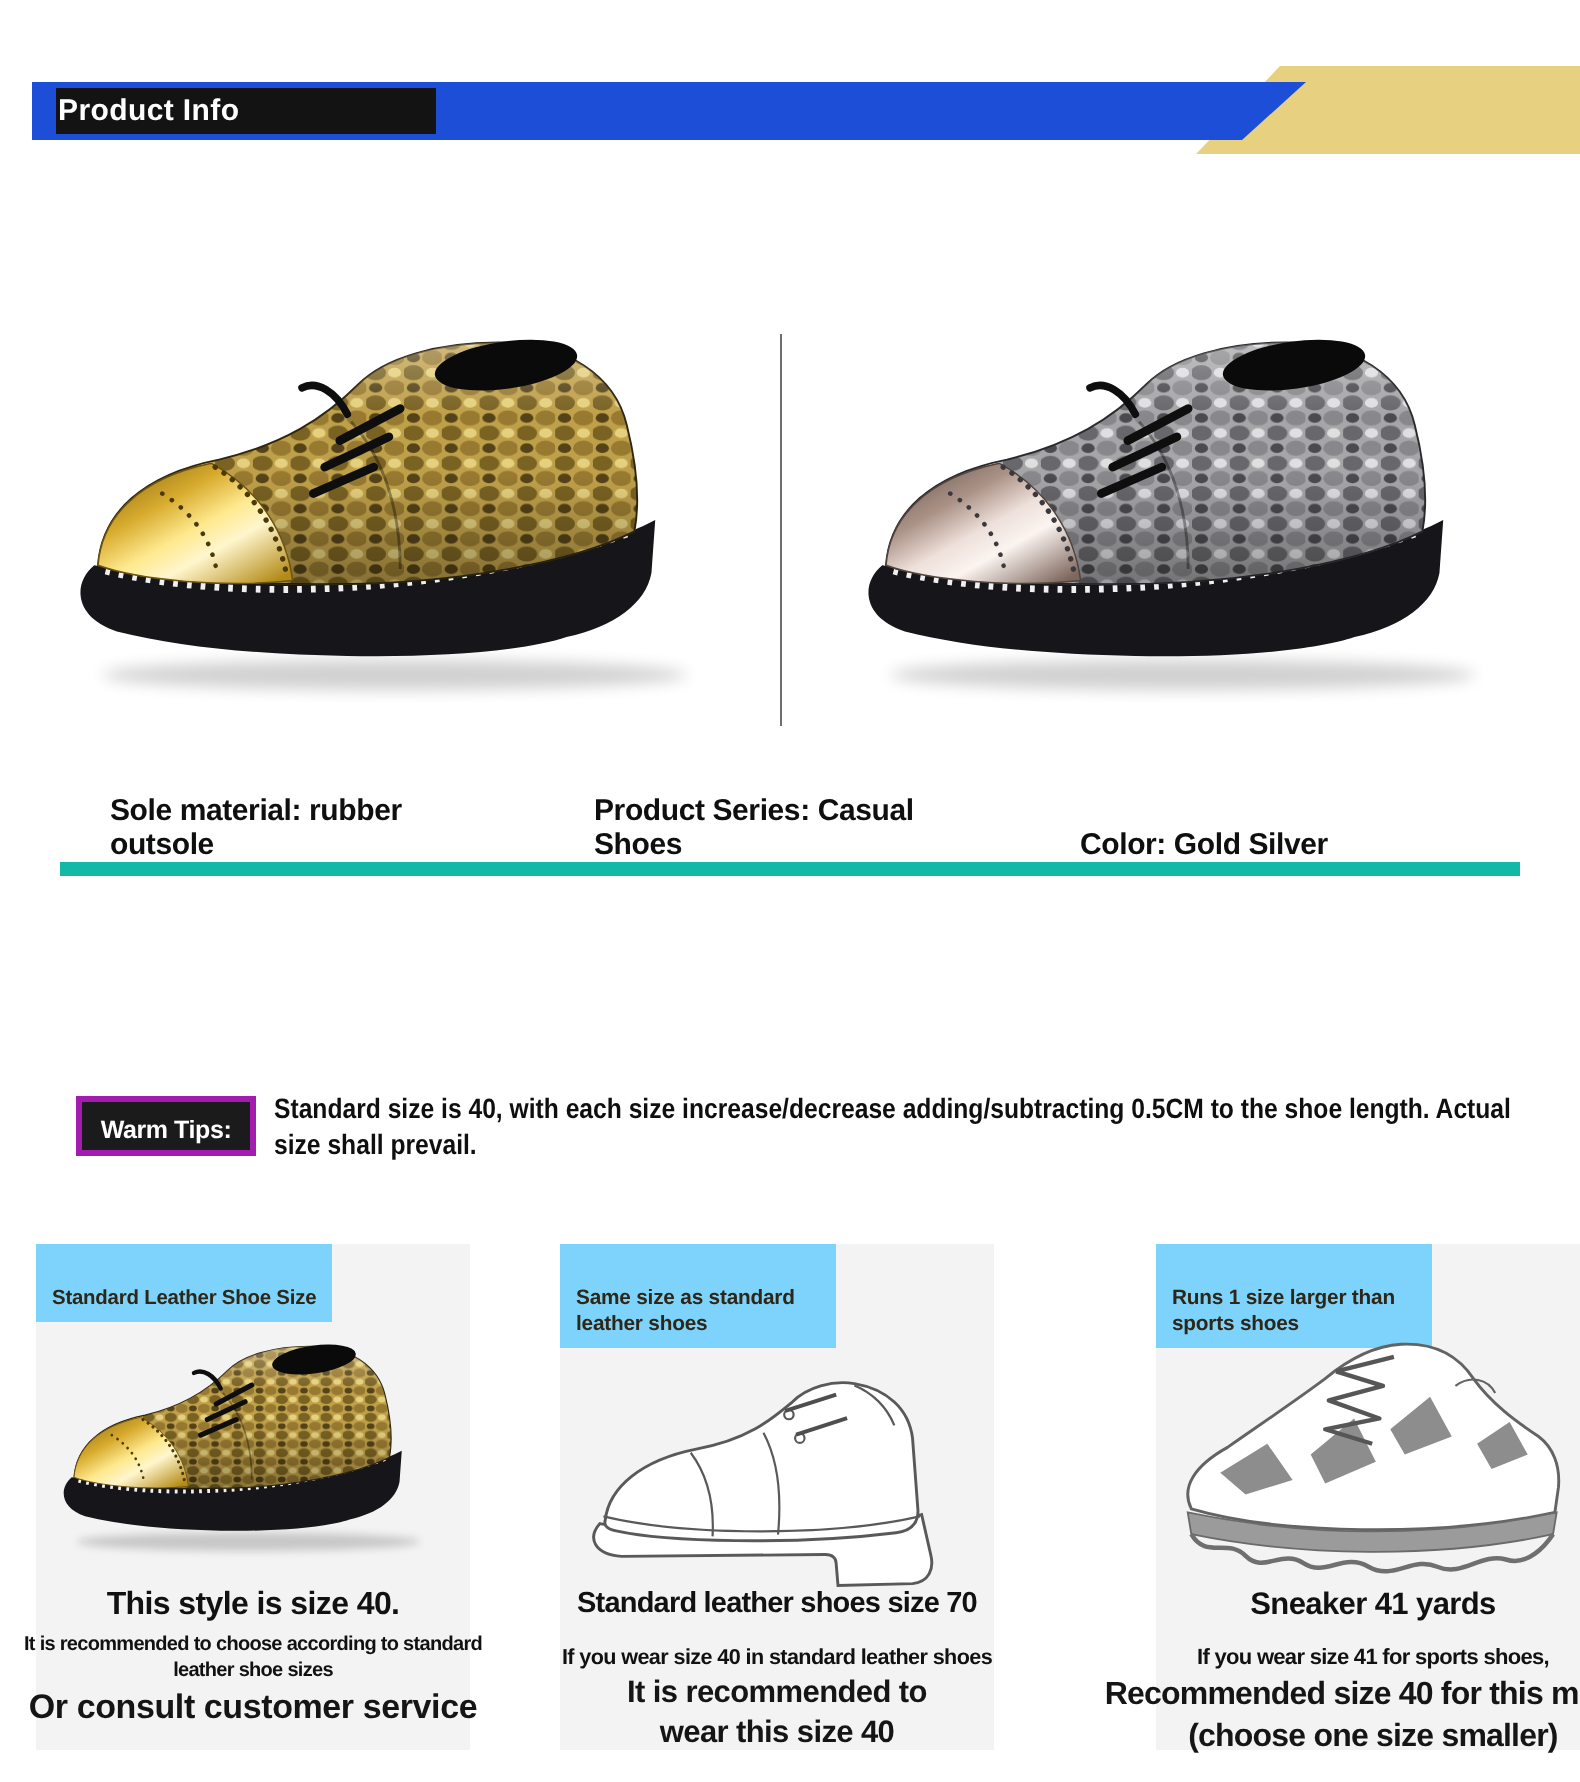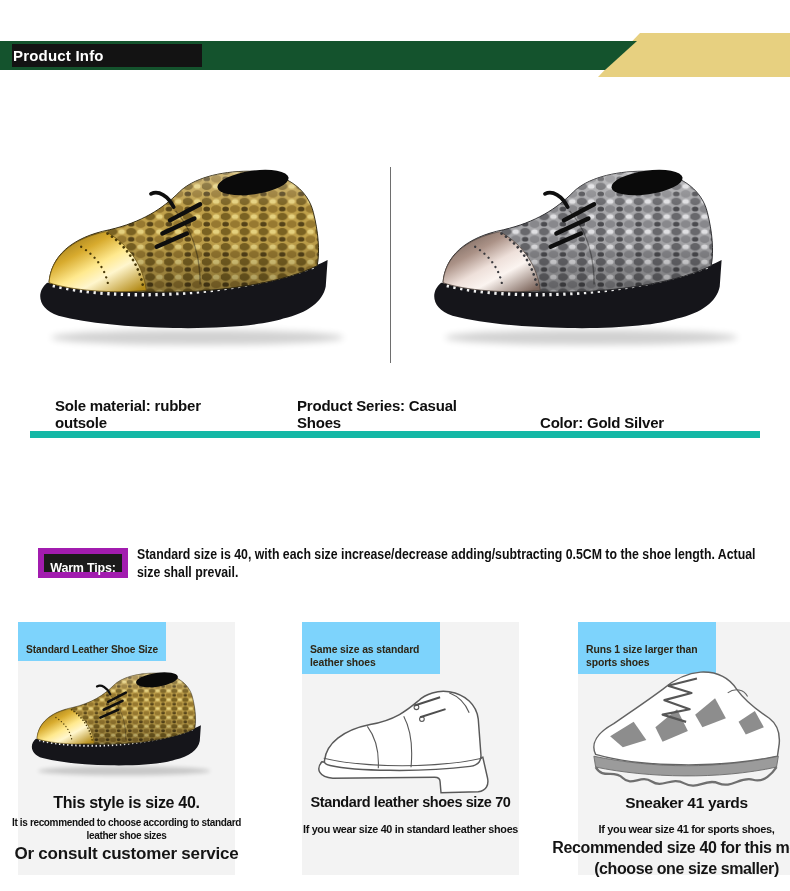--- a/index.html
+++ b/index.html
@@ -2,21 +2,21 @@
 <html><head>
 <meta charset="utf-8">
 <style>
   html,body{margin:0;padding:0;background:#fff;}
   .page{position:relative;width:790px;height:891px;background:#ffffff;overflow:hidden;
         font-family:"Liberation Sans","DejaVu Sans",sans-serif;}
 
   
   .hdr-accent{position:absolute;left:598px;top:33px;width:192px;height:44px;background:#e7d080;
               clip-path:polygon(42px 0,100% 0,100% 100%,0 100%);}
-  .hdr-bar{position:absolute;left:0;top:41px;width:637px;height:29px;background:#14532d;
+  .hdr-bar{position:absolute;left:16px;top:41px;width:637px;height:29px;background:#1d4ed8;
            clip-path:polygon(0 0,100% 0,605px 100%,0 100%);}
   .hdr-inner{position:absolute;left:12px;top:3px;width:190px;height:23px;background:#131313;}
   .hdr-title{position:absolute;left:13px;top:0;height:29px;line-height:30px;color:#fff;
              font-size:15px;font-weight:bold;letter-spacing:.2px;}
 
   
   .hero-shoe{position:absolute;width:340px;height:199px;}
   .hero-left{left:32px;top:152px;}
   .hero-right{left:426px;top:152px;}
   .divider{position:absolute;left:390px;top:167px;width:1px;height:196px;background:#6e6e6e;}
@@ -29,28 +29,28 @@
   .spec-c{font-weight:bold;font-size:15px;line-height:17px;letter-spacing:-0.2px;}
   .spec-c.c1{width:243px;padding-left:25px;box-sizing:border-box;}
   .spec-c.c2{width:240px;padding-left:24px;box-sizing:border-box;}
   .spec-c.c3{padding-left:27px;white-space:nowrap;}
   .w176{display:inline-block;width:176px;}
   .w188{display:inline-block;width:188px;}
   .nwrap{white-space:nowrap;}
 
   
   .warm-badge{position:absolute;left:38px;top:548px;width:90px;height:30px;background:#1b1b1b;
-              border:6px solid #a21caf;box-sizing:border-box;color:#fff;font-size:12.5px;font-weight:bold;
+              border:3px solid #a21caf;box-sizing:border-box;color:#fff;font-size:12.5px;font-weight:bold;
               text-align:center;line-height:28px;letter-spacing:-0.2px;}
   .warm-text{position:absolute;left:137px;top:546px;width:714px;transform:scaleX(0.88);
              transform-origin:left top;font-weight:bold;font-size:14px;line-height:17.5px;color:#0f0f0f;}
 
   
   .card{position:absolute;top:622px;width:217px;height:253px;background:#f3f3f3;}
-  .card-1{left:18px;}.card-2{left:302px;}.card-3{left:578px;}
+  .card-1{left:18px;}.card-2{left:280px;}.card-3{left:578px;}
   .tag{position:absolute;top:0;left:0;background:#7dd3fc;color:#2e2616;font-weight:bold;
        font-size:10.4px;line-height:13px;padding:21px 8px 5px;letter-spacing:-0.1px;box-sizing:content-box;}
   .card-1 .tag{white-space:nowrap;font-size:10.2px;}
   .card-2 .tag,.card-3 .tag{width:122px;}
   .shoe-img{position:absolute;left:50%;transform:translateX(-50%);}
   .card-1 .shoe-img{top:40px;width:200px;}
   .card-2 .shoe-img{top:58px;width:200px;}
   .card-3 .shoe-img{top:42px;width:208px;}
   .cap{position:absolute;top:172px;left:50%;transform:translateX(-50%);width:290px;text-align:center;color:#111;}
   .cap-title{font-weight:bold;font-size:16px;letter-spacing:-0.3px;}
@@ -209,20 +209,21 @@
     </div>
 
     <div class="card card-2">
       <div class="tag">Same size as standard leather shoes</div>
       <svg class="shoe-img" viewBox="0 0 220 135">
           <use href="#sketchDerby"></use>
         </svg>
       <div class="cap">
         <div class="cap-title">Standard leather shoes size 70</div>
         <div class="cap-note">If you wear size 40 in standard leather shoes</div>
+        <div class="cap-emph">It is recommended to wear this size 40</div>
       </div>
     </div>
 
     <div class="card card-3">
       <div class="tag">Runs 1 size larger than sports shoes</div>
       <svg class="shoe-img" viewBox="0 0 230 150">
           <use href="#sketchSneaker"></use>
         </svg>
       <div class="cap">
         <div class="cap-title">Sneaker 41 yards</div>

